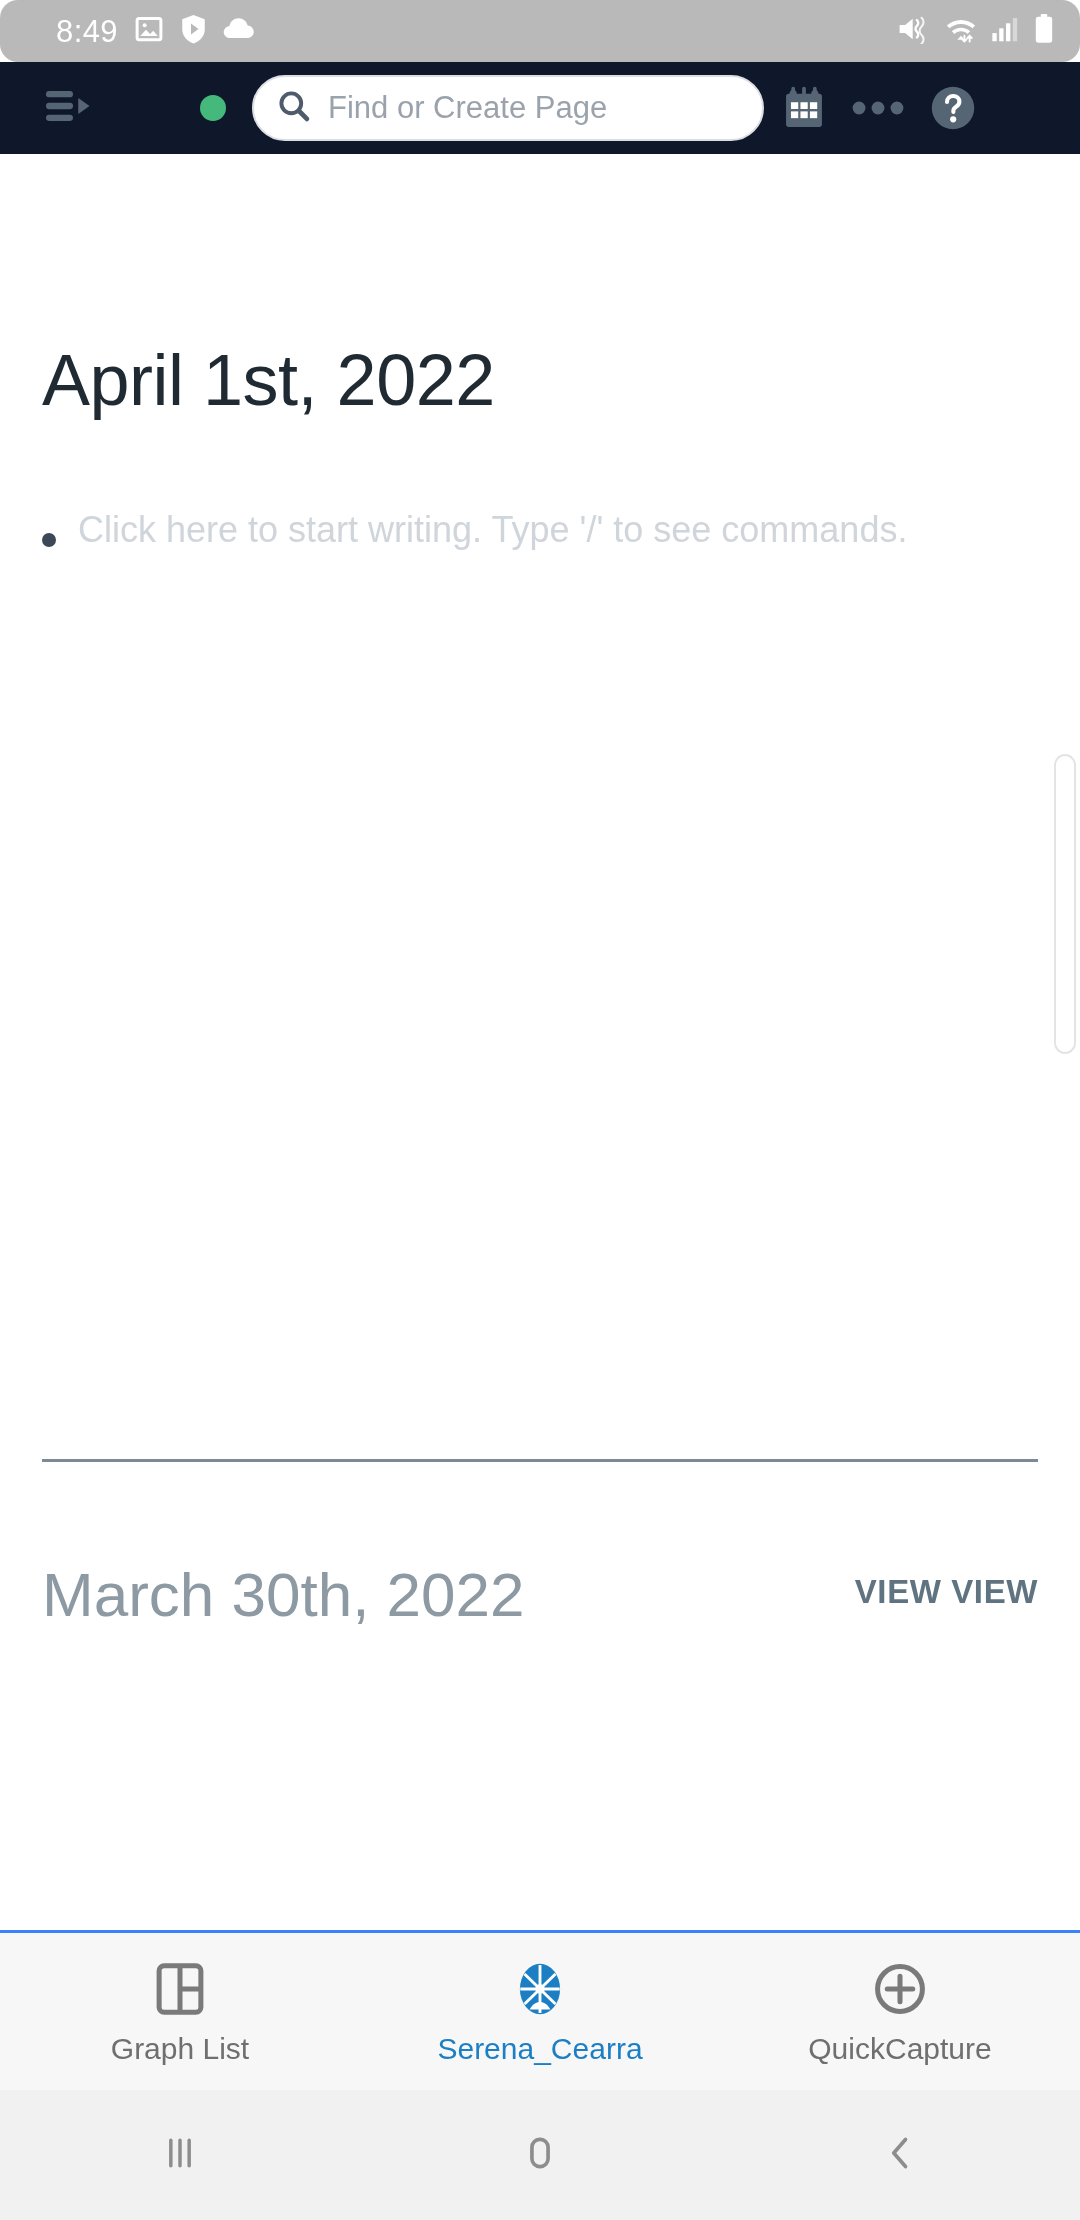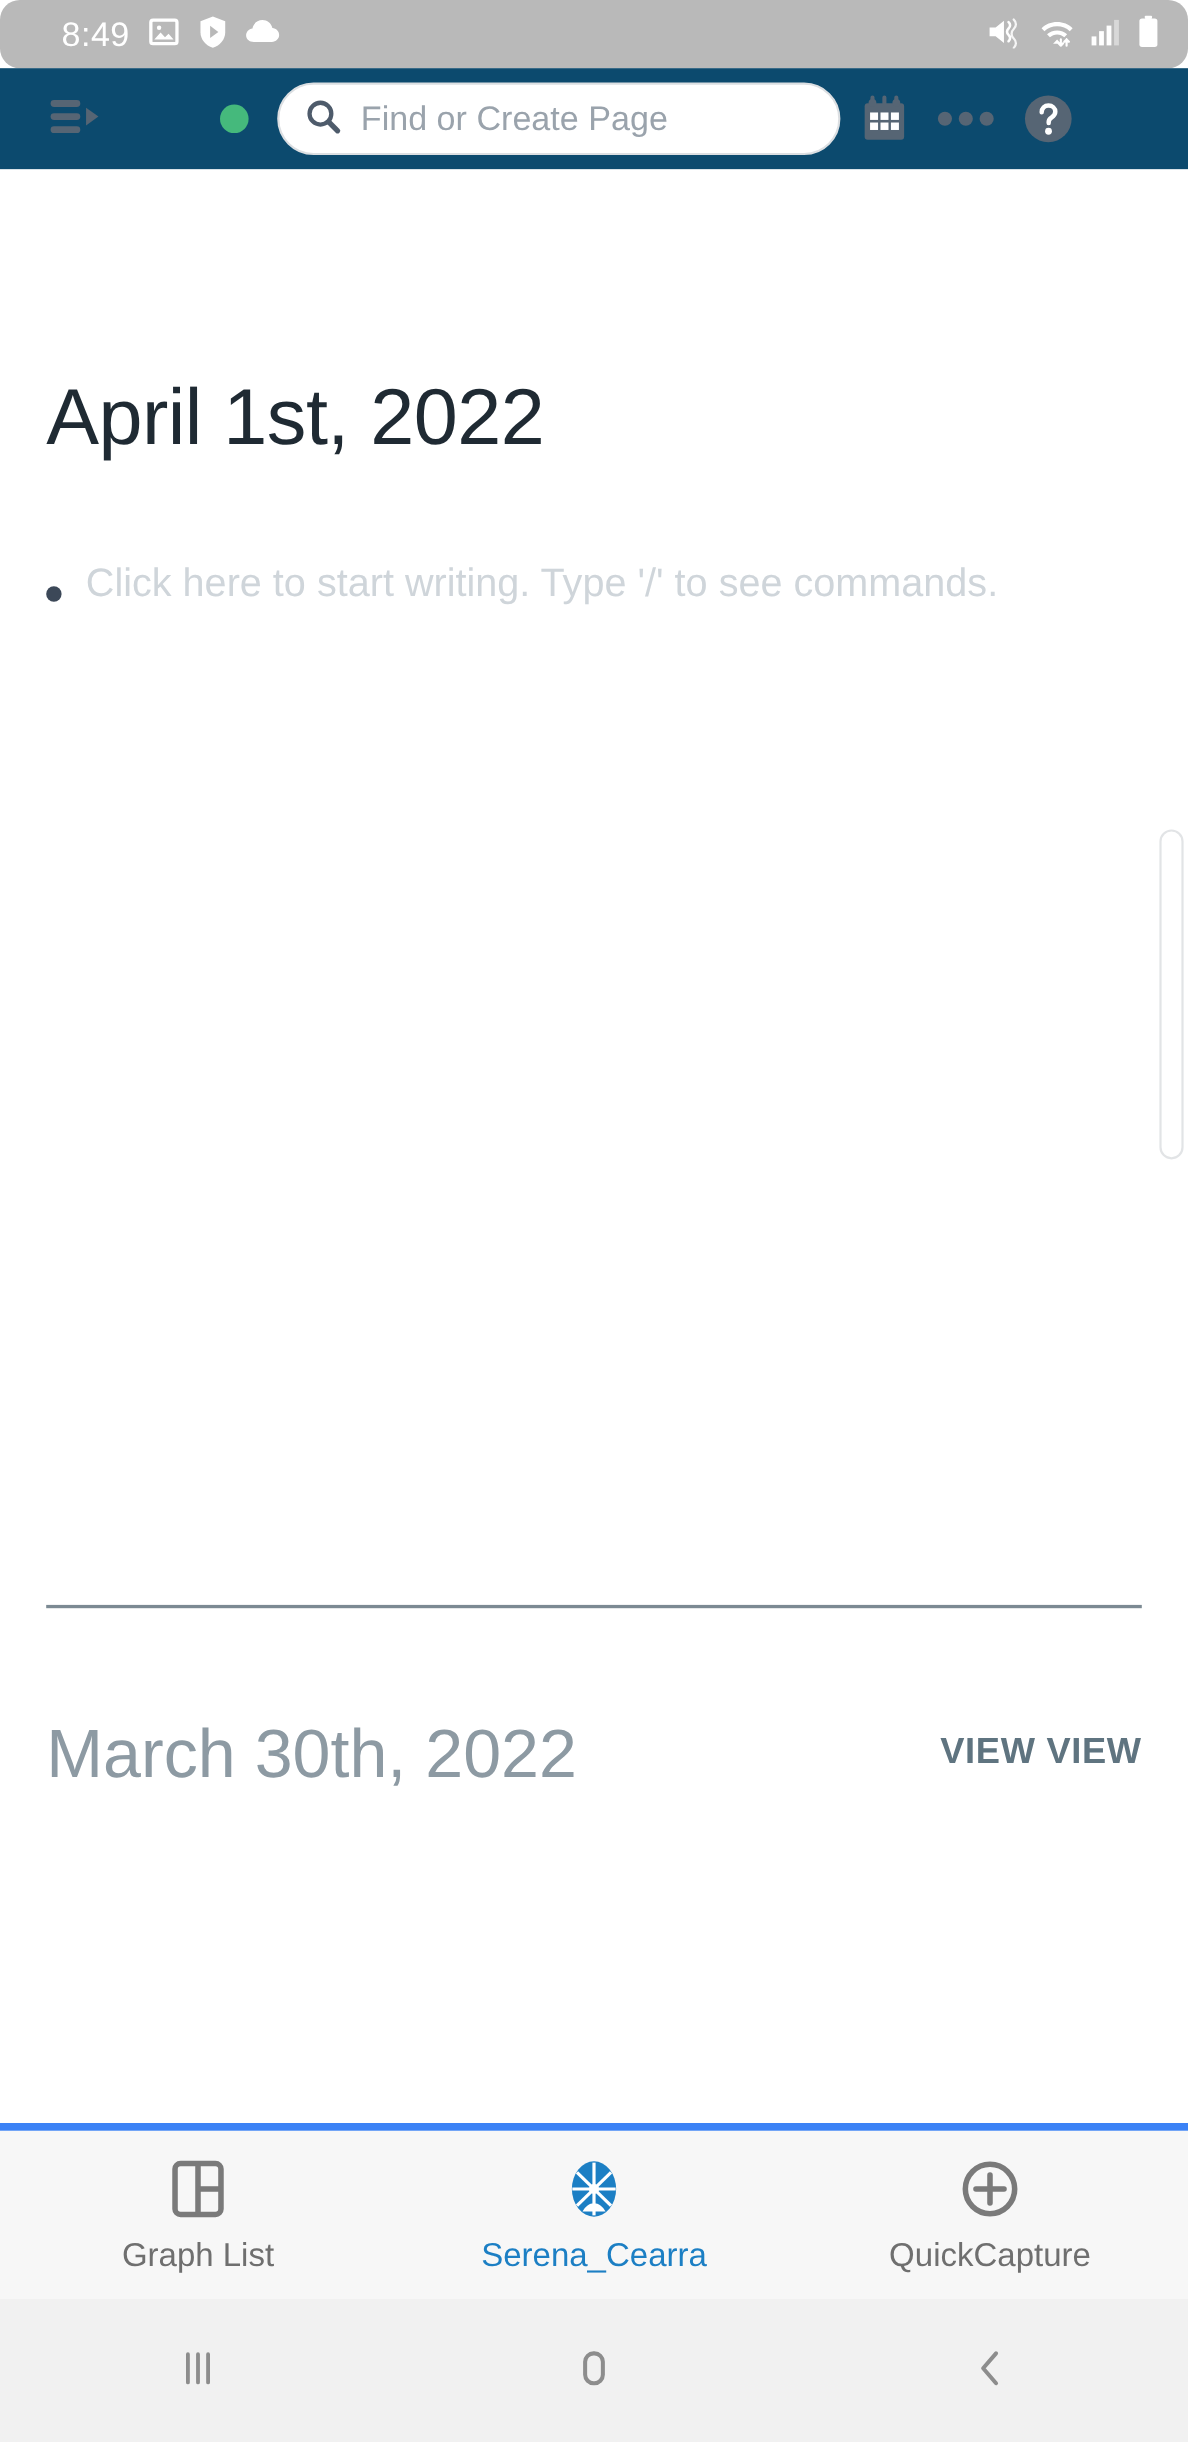--- a/index.html
+++ b/index.html
@@ -39,21 +39,21 @@
     line-height: 1;
   }
   .sb-right { display: flex; align-items: center; gap: 13px; }
   .sb-ico { display: block; }
 
   
   .topbar {
     height: 92px;
     display: flex;
     align-items: center;
-    background: #0c4a6e;
+    background: #0f172a;
     flex: 0 0 auto;
     padding: 0 26px 0 40px;
     position: relative;
   }
   .menu-btn {
     width: 60px; height: 60px;
     display: flex; align-items: center; justify-content: center;
     flex: 0 0 auto;
   }
   .green-dot {
@@ -174,21 +174,21 @@
     font-weight: 700;
     letter-spacing: 0.6px;
     font-family: "Liberation Sans", sans-serif;
     padding-bottom: 6px;
   }
 
   
   .bottomnav {
     height: 160px;
     background: #f7f7f7;
-    border-top: 7px solid #3b82f6;
+    border-top: 3px solid #3b82f6;
     display: flex;
     align-items: center;
     flex: 0 0 auto;
   }
   .nav-item {
     flex: 1 1 0;
     display: flex;
     flex-direction: column;
     align-items: center;
     justify-content: center;

